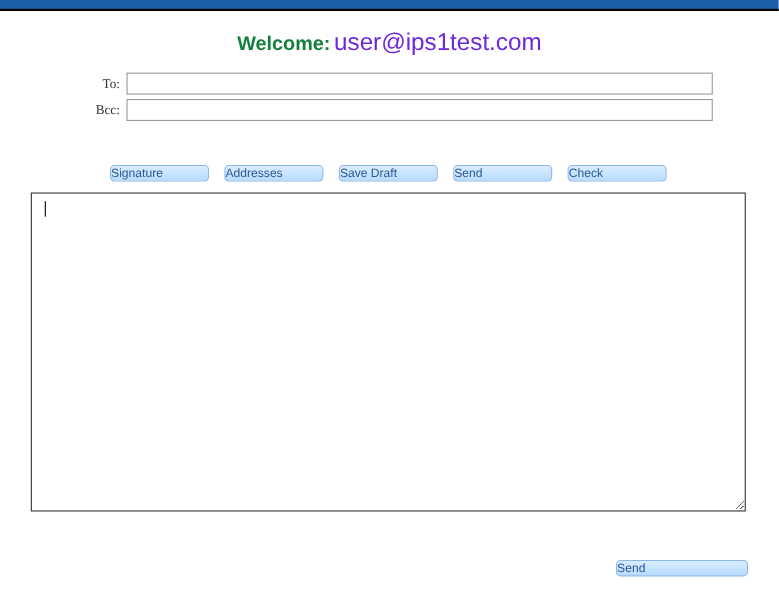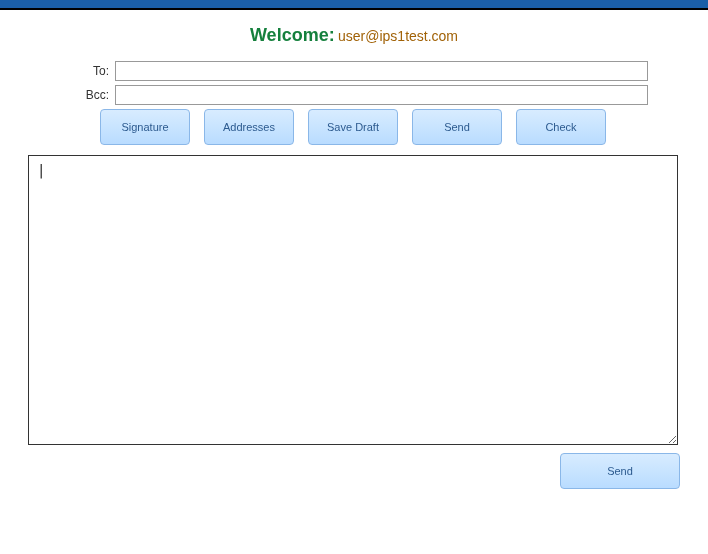--- a/index.html
+++ b/index.html
@@ -19,37 +19,38 @@
     .welcome-row {
       text-align: center;
       padding: 15px 0;
     }
     .welcome-label {
       font-size: 18px;
       font-weight: bold;
       color: #15803d;
     }
     .welcome-user {
-      font-size: 14px;
-      color: #a16207;
+      font-size: 22px;
+      color: #6d28d9;
     }
     .form-area {
       padding: 0 60px;
     }
     .field-row {
       display: flex;
       align-items: center;
       margin-bottom: 4px;
     }
     .field-label {
       width: 55px;
       text-align: right;
       padding-right: 6px;
       font-size: 12px;
       color: #333;
+      font-family: Liberation Serif, serif;
     }
     .field-input {
       flex: 1;
       border: 1px solid #999;
       height: 20px;
       padding: 2px 4px;
       font-size: 12px;
       background: #fff;
     }
     .priority-row {
@@ -70,26 +71,27 @@
     .button-row {
       display: flex;
       gap: 14px;
       padding-left: 40px;
       margin-bottom: 10px;
     }
     .btn {
       background: linear-gradient(#d8ecff, #b9dcff);
       border: 1px solid #8ab7e8;
       border-radius: 4px;
-      height: 36px;
+      height: 15px;
       width: 90px;
       font-size: 11px;
       color: #2c5a8f;
       cursor: pointer;
-      text-align: center;
+      text-align: left;
+      margin-top: 36px;
     }
     .editor-wrap {
       padding: 0 28px;
     }
     .editor {
       width: 650px;
       height: 290px;
       border: 1px solid #333;
       background: #fff;
       position: relative;

